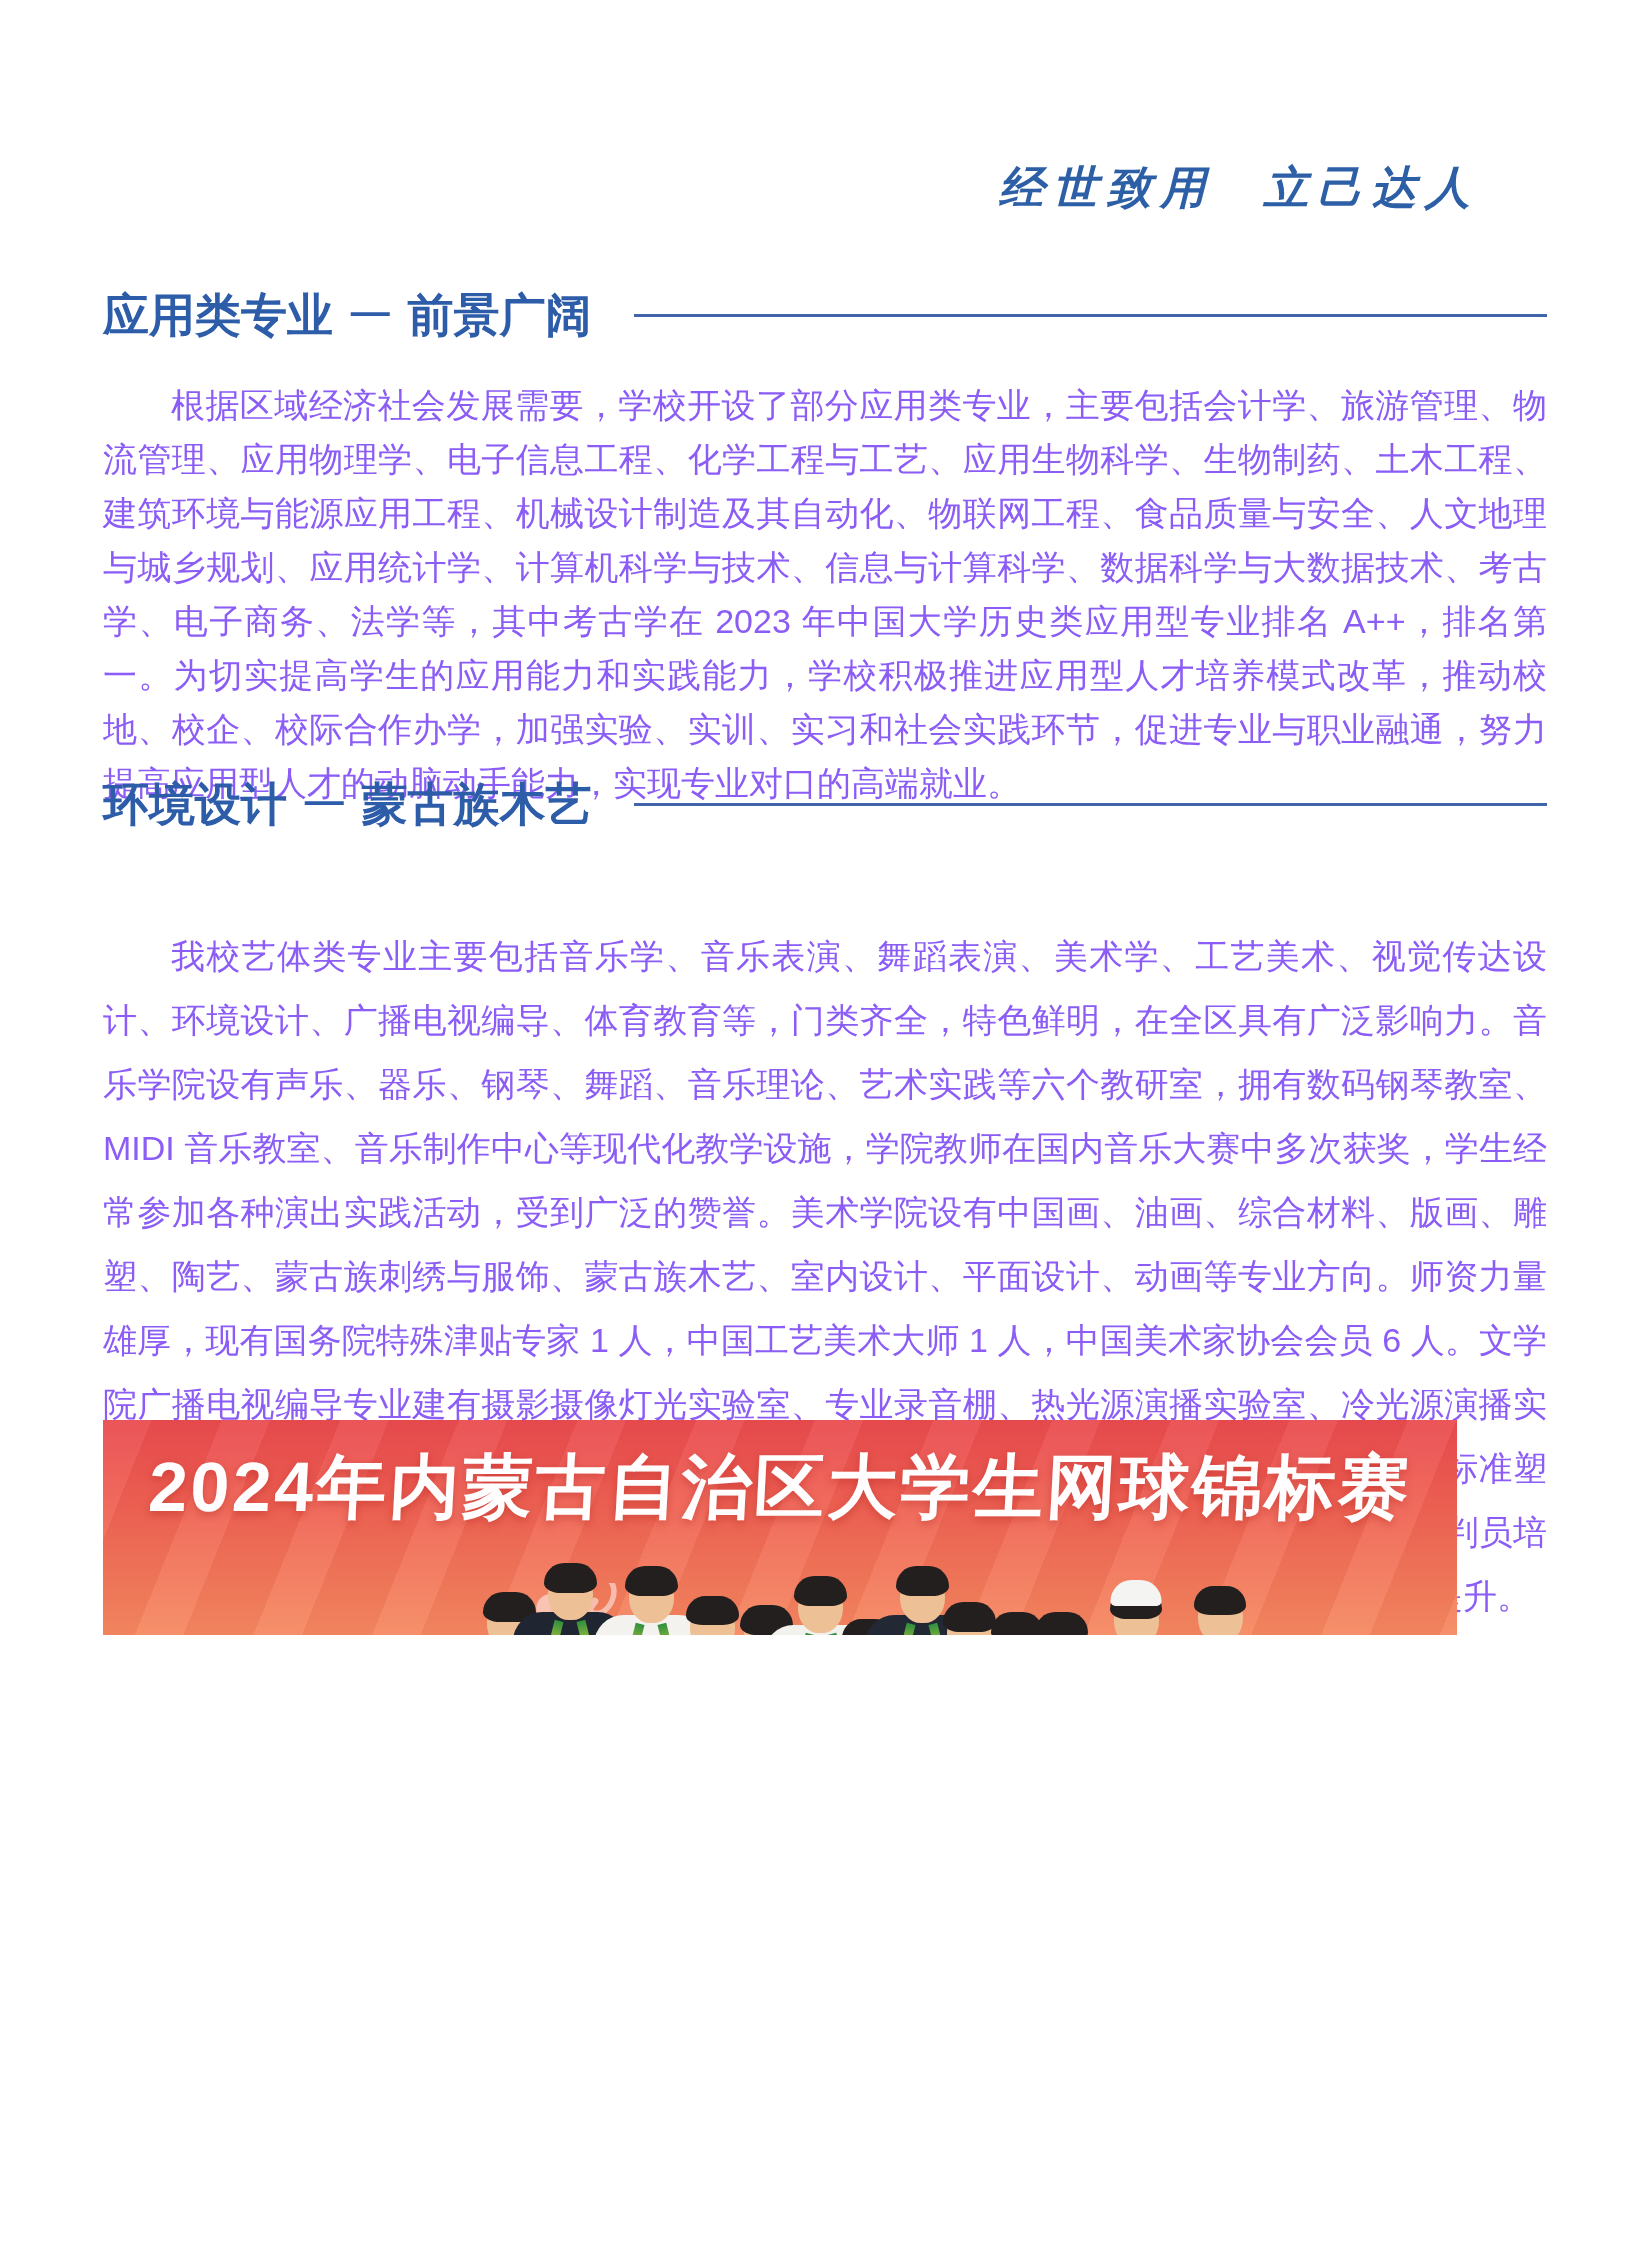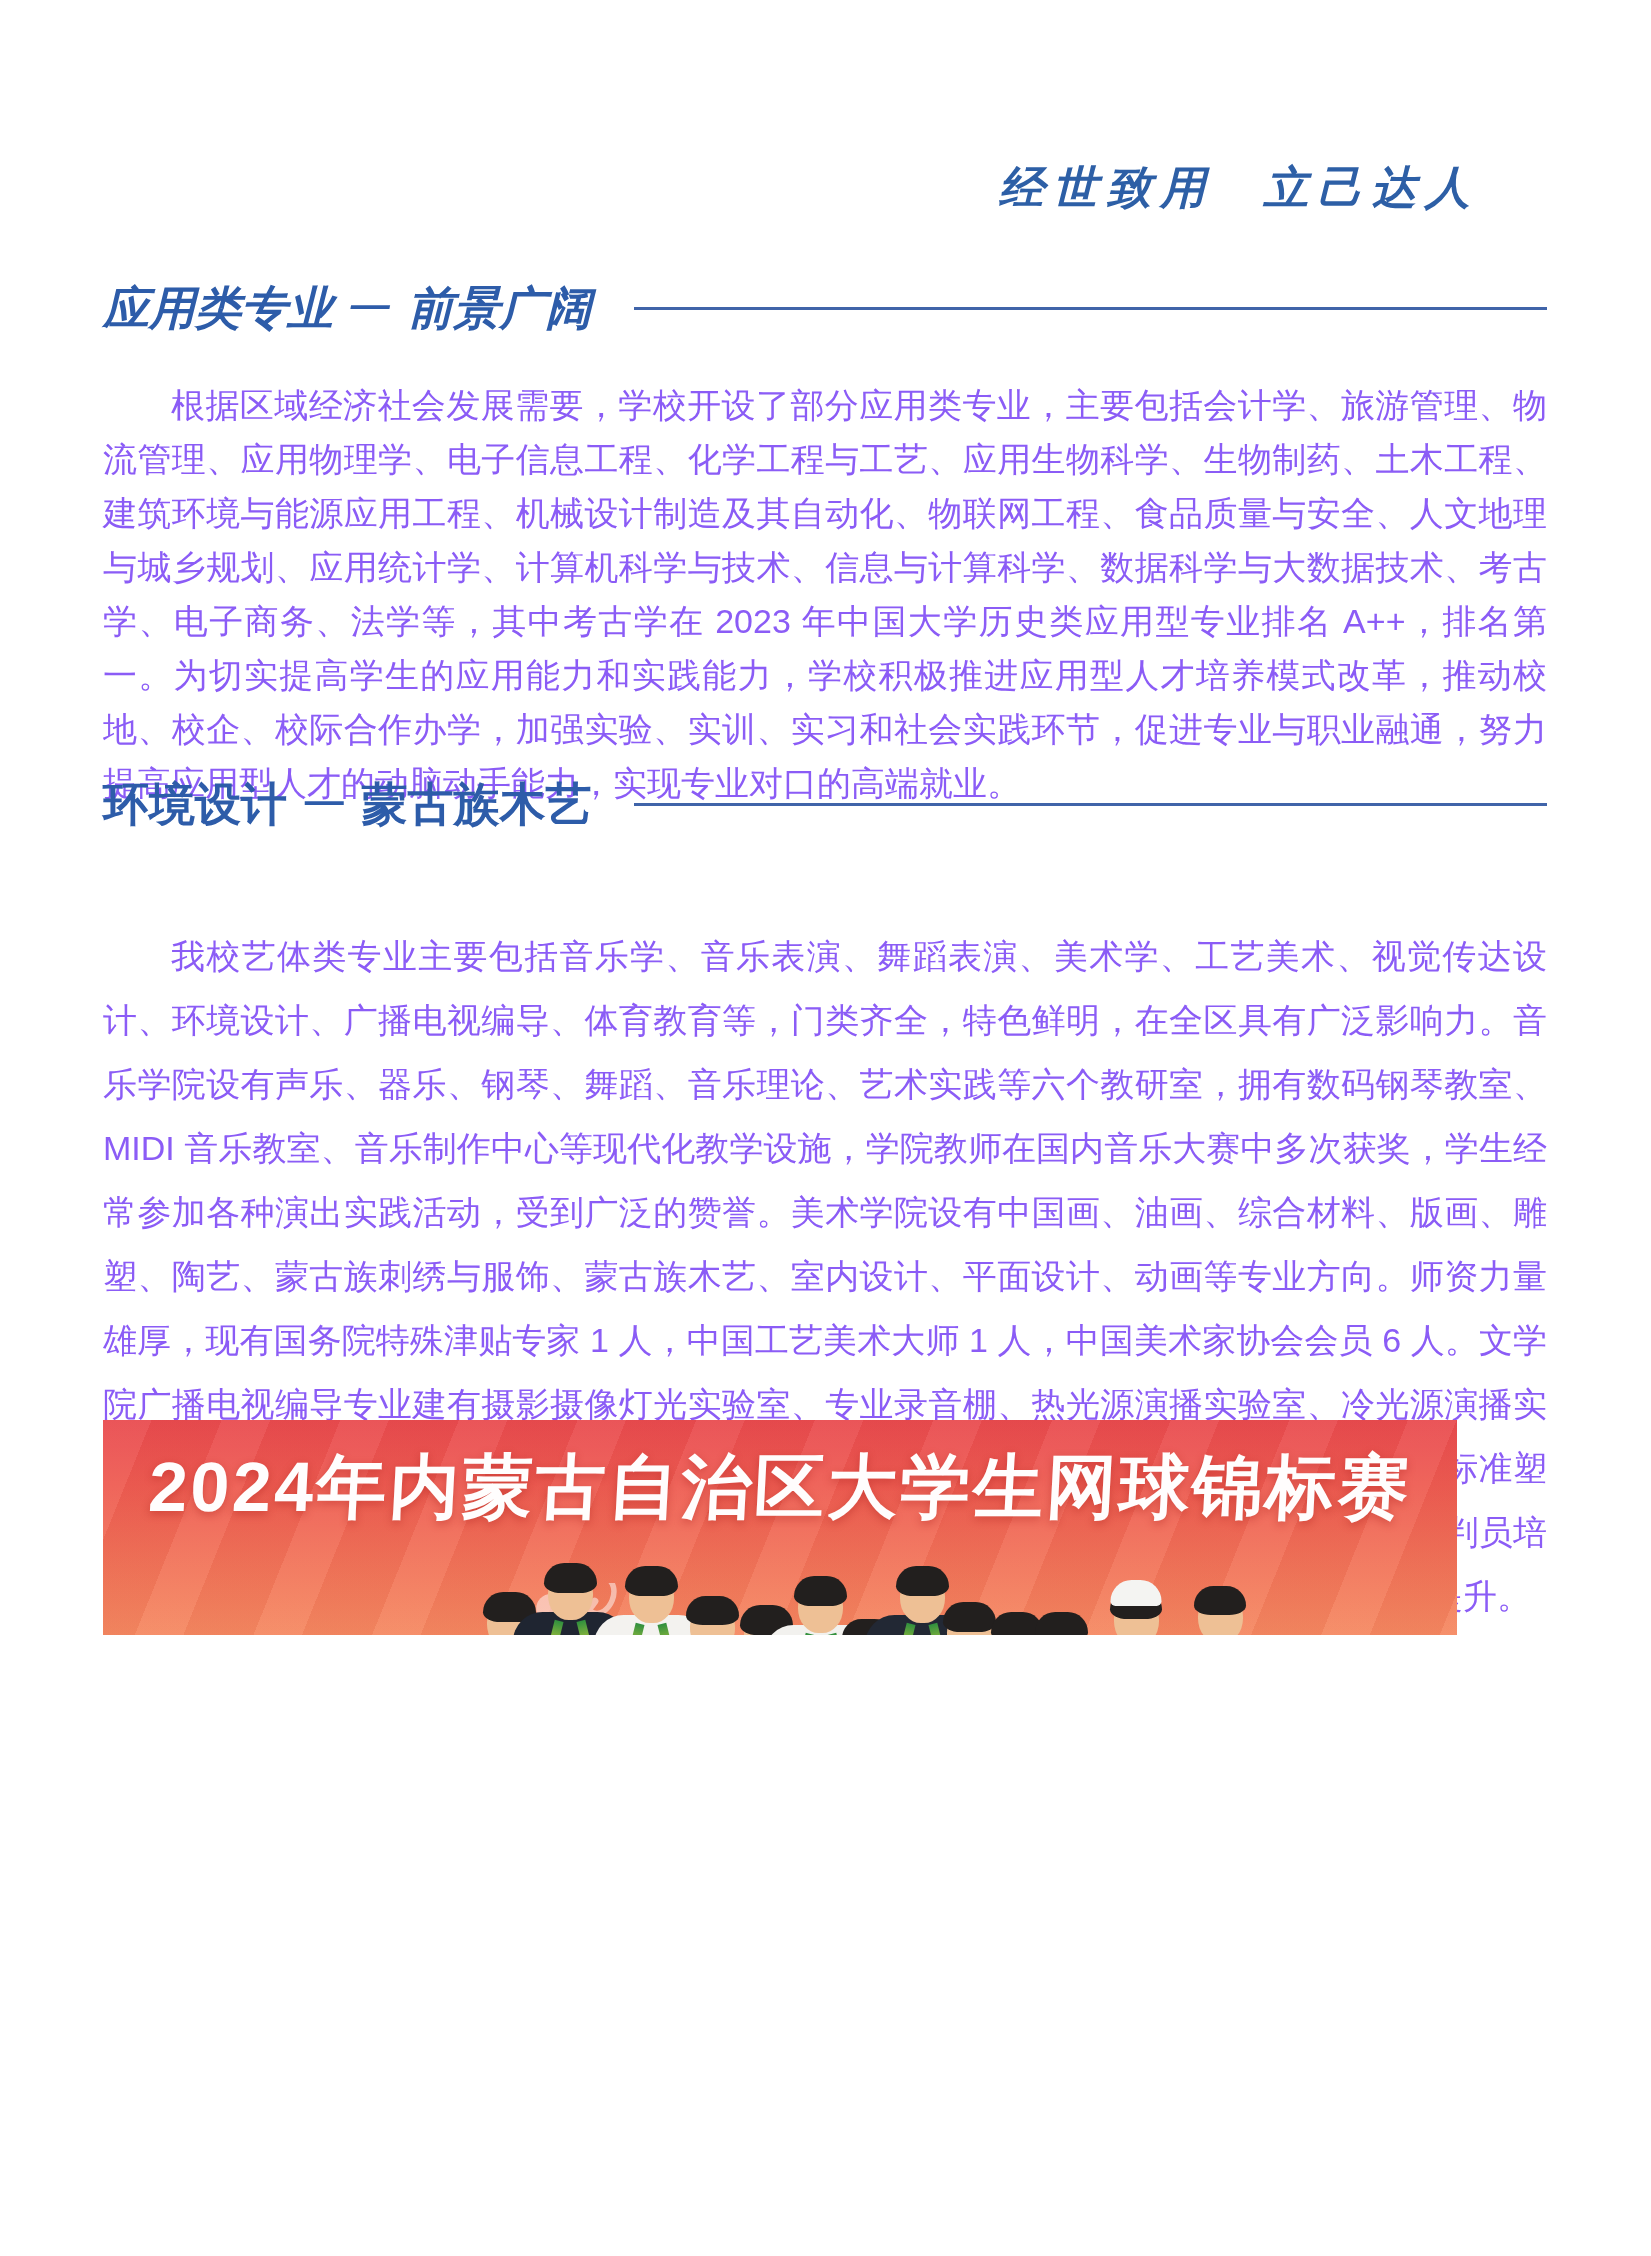--- a/index.html
+++ b/index.html
@@ -9,21 +9,21 @@
   }
   
   .motto{
     position:absolute;top:158px;right:173px;
     font-family:"DejaVu Serif","Liberation Serif",serif;
     font-style:italic;font-weight:bold;
     font-size:45px;color:#2d5fa6;letter-spacing:8.9px;white-space:pre;
   }
   
   .section-heading{position:absolute;left:103px;right:105px;display:flex;align-items:center;}
-  .s1{top:283px;font-style:italic;}
+  .s1{top:290px;}
   .s2{top:779px;}
   .h-main,.h-sub{font-size:46px;font-weight:800;color:#2d5ca9;line-height:1.1;}
   .h-dash{font-size:39px;font-weight:700;color:#2d5ca9;margin:0 17.7px;transform:translateY(-3px);}
   .h-line{flex:1;height:3px;background:#4064a9;margin-left:43px;}
   
   .body-para{
     position:absolute;left:103px;width:1444px;
     font-size:34px;color:#8b5cf6;text-align:justify;text-indent:2em;
   }
   .p1{top:344px;line-height:54px;}

